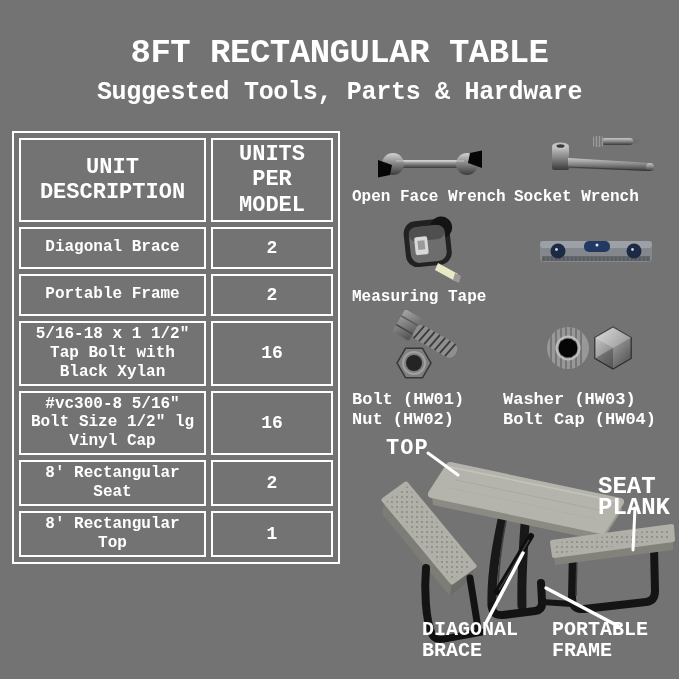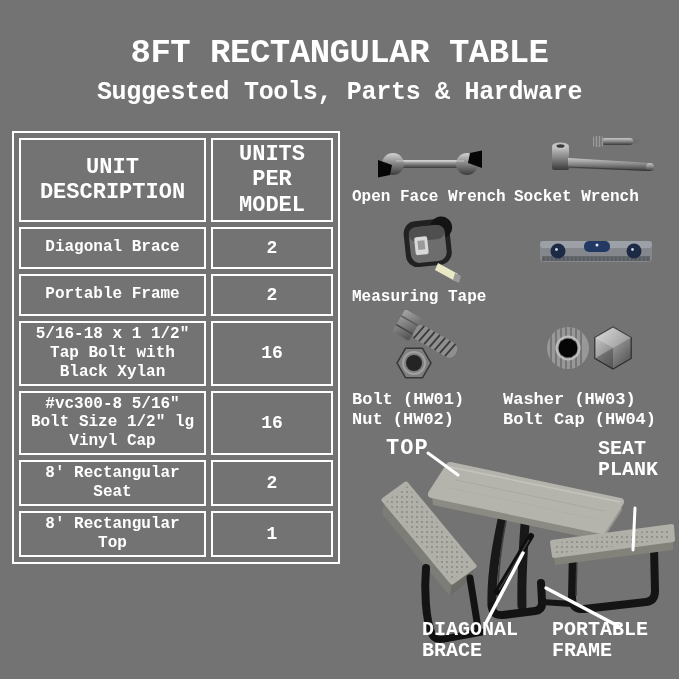--- a/index.html
+++ b/index.html
@@ -230,17 +230,17 @@
     <polygon points="212,122 332,106 333,120 214,136" fill="#b0b0a8" stroke="#b0b0a8" stroke-width="4" stroke-linejoin="round"></polygon>
     <polygon points="214,123 330,108 331,119 215,134" fill="url(#perf)"></polygon>
 
     <path d="M88,33 L118,55" stroke="#ffffff" stroke-width="3" stroke-linecap="round"></path>
     <path d="M295,88 L293,130" stroke="#ffffff" stroke-width="3" stroke-linecap="round"></path>
     <path d="M146,203 L183,133" stroke="#ffffff" stroke-width="3.5" stroke-linecap="round"></path>
     <path d="M278,206 L206,168" stroke="#ffffff" stroke-width="3.5" stroke-linecap="round"></path>
   </svg>
 
   <div class="diag-label" style="left:386px;top:438px;font-size:22px;letter-spacing:1px">TOP</div>
-  <div class="diag-label" style="left:598px;top:438px;width:80px;font-size:20px">SEAT PLANK</div>
+  <div class="diag-label" style="left:598px;top:476px;width:80px;font-size:24px">SEAT PLANK</div>
   <div class="diag-label" style="left:422px;top:619px;width:120px;font-size:20px">DIAGONAL BRACE</div>
   <div class="diag-label" style="left:552px;top:619px;width:118px;font-size:20px">PORTABLE FRAME</div>
 
 </div>
 
 </body></html>

